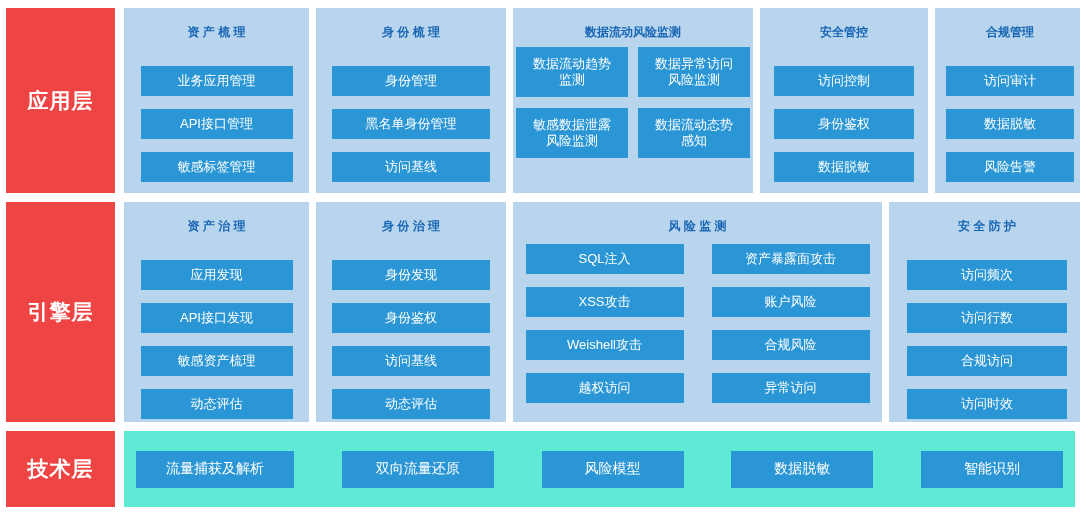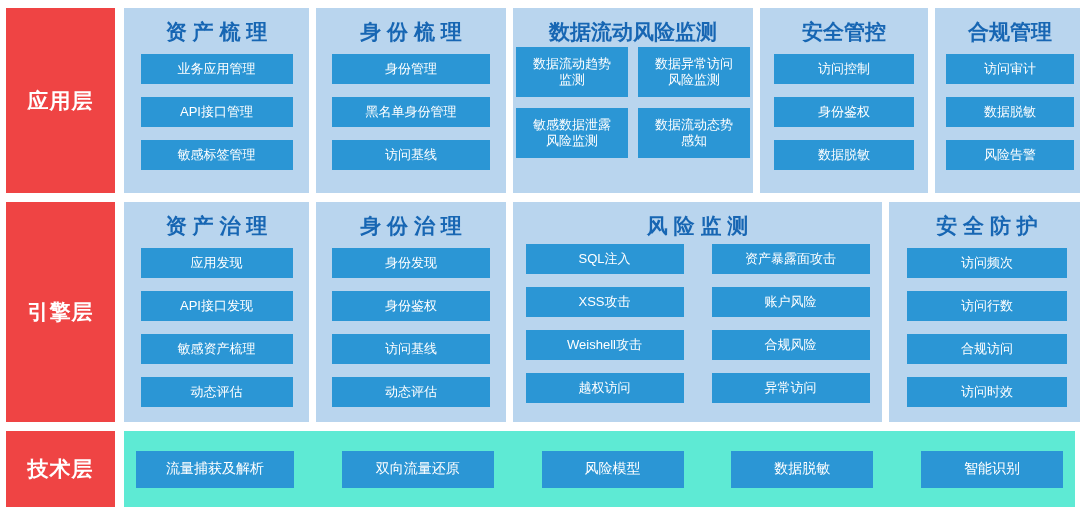--- a/index.html
+++ b/index.html
@@ -3,22 +3,22 @@
 <meta charset="utf-8">
 <style>
   *{box-sizing:border-box;margin:0;padding:0}
   html,body{background:#ffffff}
   body{width:1080px;height:516px;font-family:"Liberation Sans",sans-serif;overflow:hidden}
   .page{width:1080px;height:516px;padding:8px 5px 8px 6px;display:flex;flex-direction:column;gap:9px}
   .row{display:flex;gap:9px;width:100%}
   .layer-label{width:109px;flex:none;background:#ef4444;color:#ffffff;font-weight:bold;font-size:21px;display:flex;align-items:center;justify-content:center;letter-spacing:1px}
   .panel-row{display:flex;gap:7px;flex:1}
   .group{background:#b9d5ee;display:flex;flex-direction:column;align-items:center;padding-top:9px;flex:none}
-  .group-title{color:#1766b3;font-weight:bold;font-size:21px;height:30px;display:flex;align-items:center;justify-content:center;white-space:pre;text-align:center}
-  .items{display:flex;flex-direction:column;gap:13px;align-items:center;margin-top:7px}
+  .group-title{color:#1766b3;font-weight:bold;font-size:12px;height:30px;display:flex;align-items:center;justify-content:center;white-space:pre;text-align:center}
+  .items{display:flex;flex-direction:column;gap:13px;align-items:center;margin-top:19px}
   .btn{background:#2b96d5;color:#ffffff;font-size:13px;line-height:1.25;display:flex;align-items:center;justify-content:center;text-align:center;height:30px;flex:none}
   
   .g-w185{width:185px}.g-w190{width:190px}.g-w240{width:240px}.g-w168{width:168px}.g-w150{width:150px}
   .b-w152{width:152px}.b-w158{width:158px}.b-w140{width:140px}.b-w128{width:128px}.b-w160{width:160px}
   
   .grid2x2{display:grid;grid-template-columns:112px 112px;grid-template-rows:50px 50px;gap:11px 10px;}
   .grid2x2 .btn{width:112px;height:50px;padding:4px 12px}
   
   .g-w369{width:369px}.g-w196{width:196px}
   .gridRisk{display:grid;grid-template-rows:repeat(4,30px);grid-auto-flow:column;grid-auto-columns:158px;gap:13px 28px;margin-top:3px}

